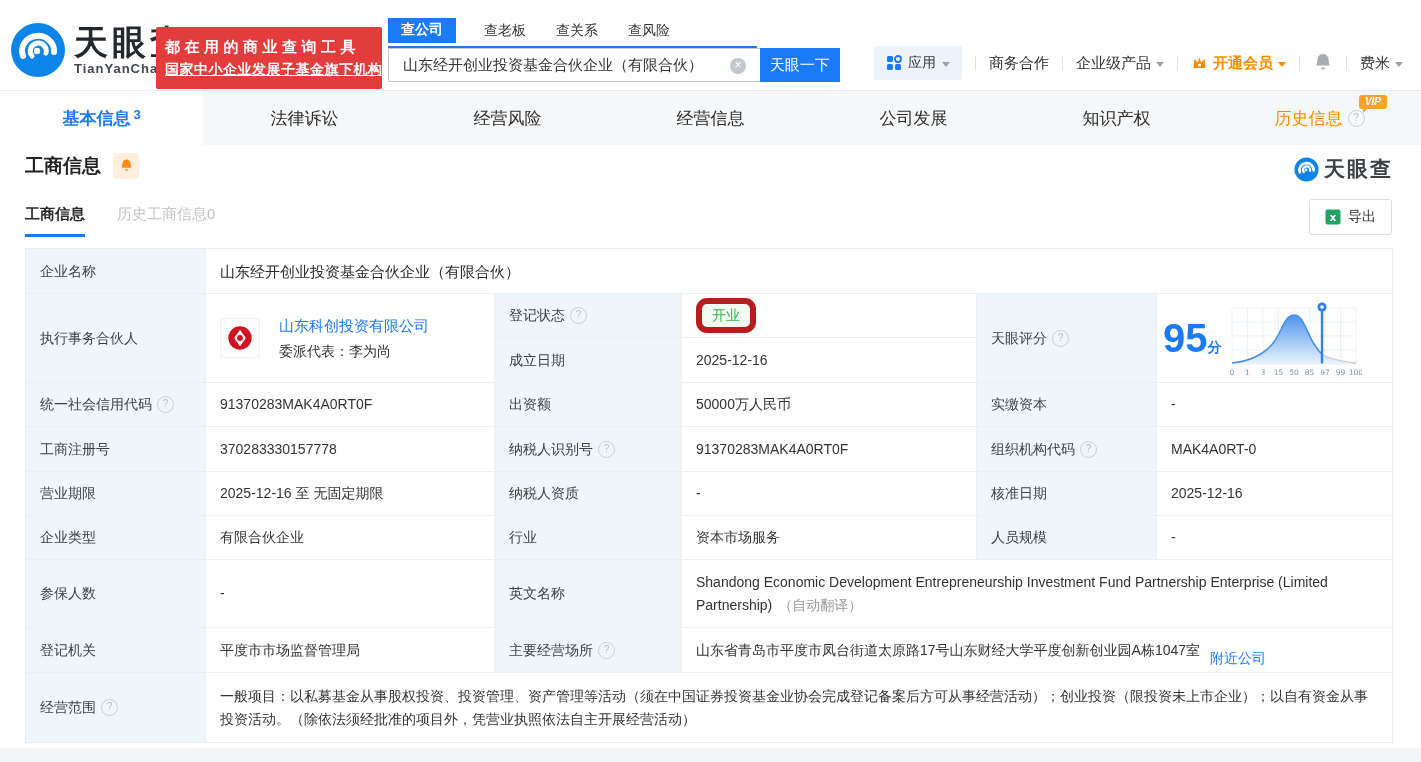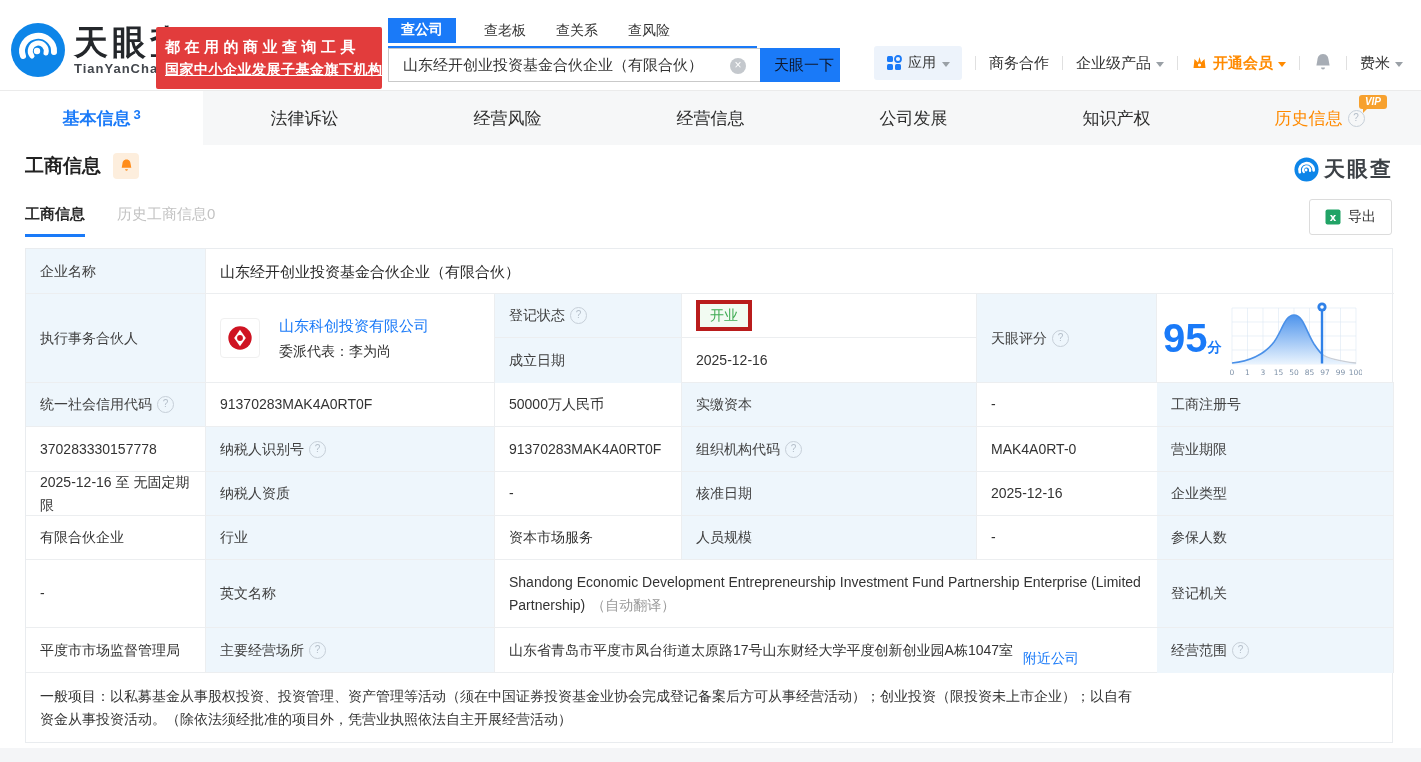--- a/index.html
+++ b/index.html
@@ -22,21 +22,21 @@
   .banner .l2{font-size:14px;font-weight:bold;letter-spacing:0.5px;margin-top:4px;white-space:nowrap;text-decoration:underline;}
   .search{position:absolute;left:388px;top:8px;width:452px;}
   .search-tabs{display:flex;align-items:flex-start;gap:26px;width:369px;border-bottom:2px solid #1a7af8;padding-bottom:0;}
   .stab{font-size:14px;color:#333;padding:4px 2px 6px;cursor:pointer;}
   .stab.active{background:#1a7af8;color:#fff;padding:3px 13px 4px;font-weight:bold;}
   .search-bar{display:flex;margin-top:0;}
   .search-input{width:339px;height:32px;border:1px solid #c9c9c9;border-right:none;outline:none;
     padding:0 30px 0 14px;font-size:15px;color:#333;font-family:inherit;}
   .clear-x{position:absolute;left:730px;top:48px;width:16px;height:16px;border-radius:50%;background:#c4c8cd;
     color:#fff;font-size:12px;line-height:15px;text-align:center;cursor:pointer;}
-  .search-btn{width:83px;height:34px;background:#1a7af8;color:#0f172a;border:none;font-size:15px;cursor:pointer;font-family:inherit;text-align:right;}
+  .search-btn{width:83px;height:34px;background:#1a7af8;color:#ffffff;border:none;font-size:15px;cursor:pointer;font-family:inherit;}
   .topnav{position:absolute;right:18px;top:36px;display:flex;align-items:center;gap:13px;}
   .tn-apps{display:flex;align-items:center;gap:6px;background:#edf3fb;padding:8px 12px;border-radius:3px;cursor:pointer;text-align:right;}
   .tn-item{display:flex;align-items:center;gap:5px;color:#333;font-size:15px;cursor:pointer;white-space:nowrap;}
   .tn-sep{width:1px;height:14px;background:#e0e0e0;}
   .tn-vip{color:#ff8a00;font-weight:bold;}
   .caret{width:0;height:0;border-left:4px solid transparent;border-right:4px solid transparent;border-top:5px solid #9aa0a6;margin-top:2px;}
   .caret.orange{border-top-color:#ff8a00;}
   
   .nav-tabs{position:absolute;left:0;top:90px;width:100%;height:54px;background:#f6f7f8;
     border-top:1px solid #ebebeb;display:flex;}
@@ -76,22 +76,22 @@
   .link{color:#1a7af8;cursor:pointer;text-decoration:none;}
   .partner-cell{gap:19px;}
   .p-logo{width:38px;height:38px;border:1px solid #f0f0f0;border-radius:4px;display:flex;align-items:center;justify-content:center;flex:none;}
   .p-name{font-size:15px;margin-bottom:3px;}
   .p-del{color:#333;font-size:14px;}
   .mid-grid{grid-column:span 2;display:grid;grid-template-columns:187px 295px;grid-template-rows:44px 45px;
     border-right:1px solid #eceef0;border-bottom:1px solid #eceef0;}
   .mid-grid .cell{border-bottom:none;border-right:none;}
   .mid-grid .cell.lbl{border-right:1px solid #eceef0;}
   .mid-grid .cell.rb{border-bottom:1px solid #eceef0;}
-  .status-badge{display:inline-block;background:#f2fbf2;border:4px solid #b91c1c;color:#3fab53;
-    padding:1px 10px 2px;border-radius:0;font-size:14px;line-height:20px;}
+  .status-badge{display:inline-block;background:#f2fbf2;border:6px solid #b91c1c;color:#3fab53;
+    padding:1px 10px 2px;border-radius:11px;font-size:14px;line-height:20px;}
   .score-cell{padding:4px 6px;gap:4px;}
   .score-num{font-size:40px;font-weight:bold;color:#1a7af8;line-height:40px;}
   .score-unit{font-size:14px;color:#1a7af8;font-weight:bold;}
   .gray-note{color:#999;margin-left:6px;}
   .addr-link{margin-left:10px;white-space:nowrap;margin-top:16px;}
   .wrap{display:block;}
   .footer-strip{position:absolute;left:0;bottom:0;width:100%;height:14px;background:#f4f5f7;}
 </style>
 </head>
 <body>
@@ -313,20 +313,21 @@
         <text x="130" y="77">100</text>
       </g>
     </svg>
   </div>
 
   <div class="cell lbl">
     <span>统一社会信用代码</span>
     <span class="help">?</span>
   </div>
   <div class="cell">91370283MAK4A0RT0F</div>
+  <div class="cell lbl">出资额</div>
   <div class="cell">50000万人民币</div>
   <div class="cell lbl">实缴资本</div>
   <div class="cell no-r">-</div>
 
   <div class="cell lbl">工商注册号</div>
   <div class="cell">370283330157778</div>
   <div class="cell lbl">
     <span>纳税人识别号</span>
     <span class="help">?</span>
   </div>

